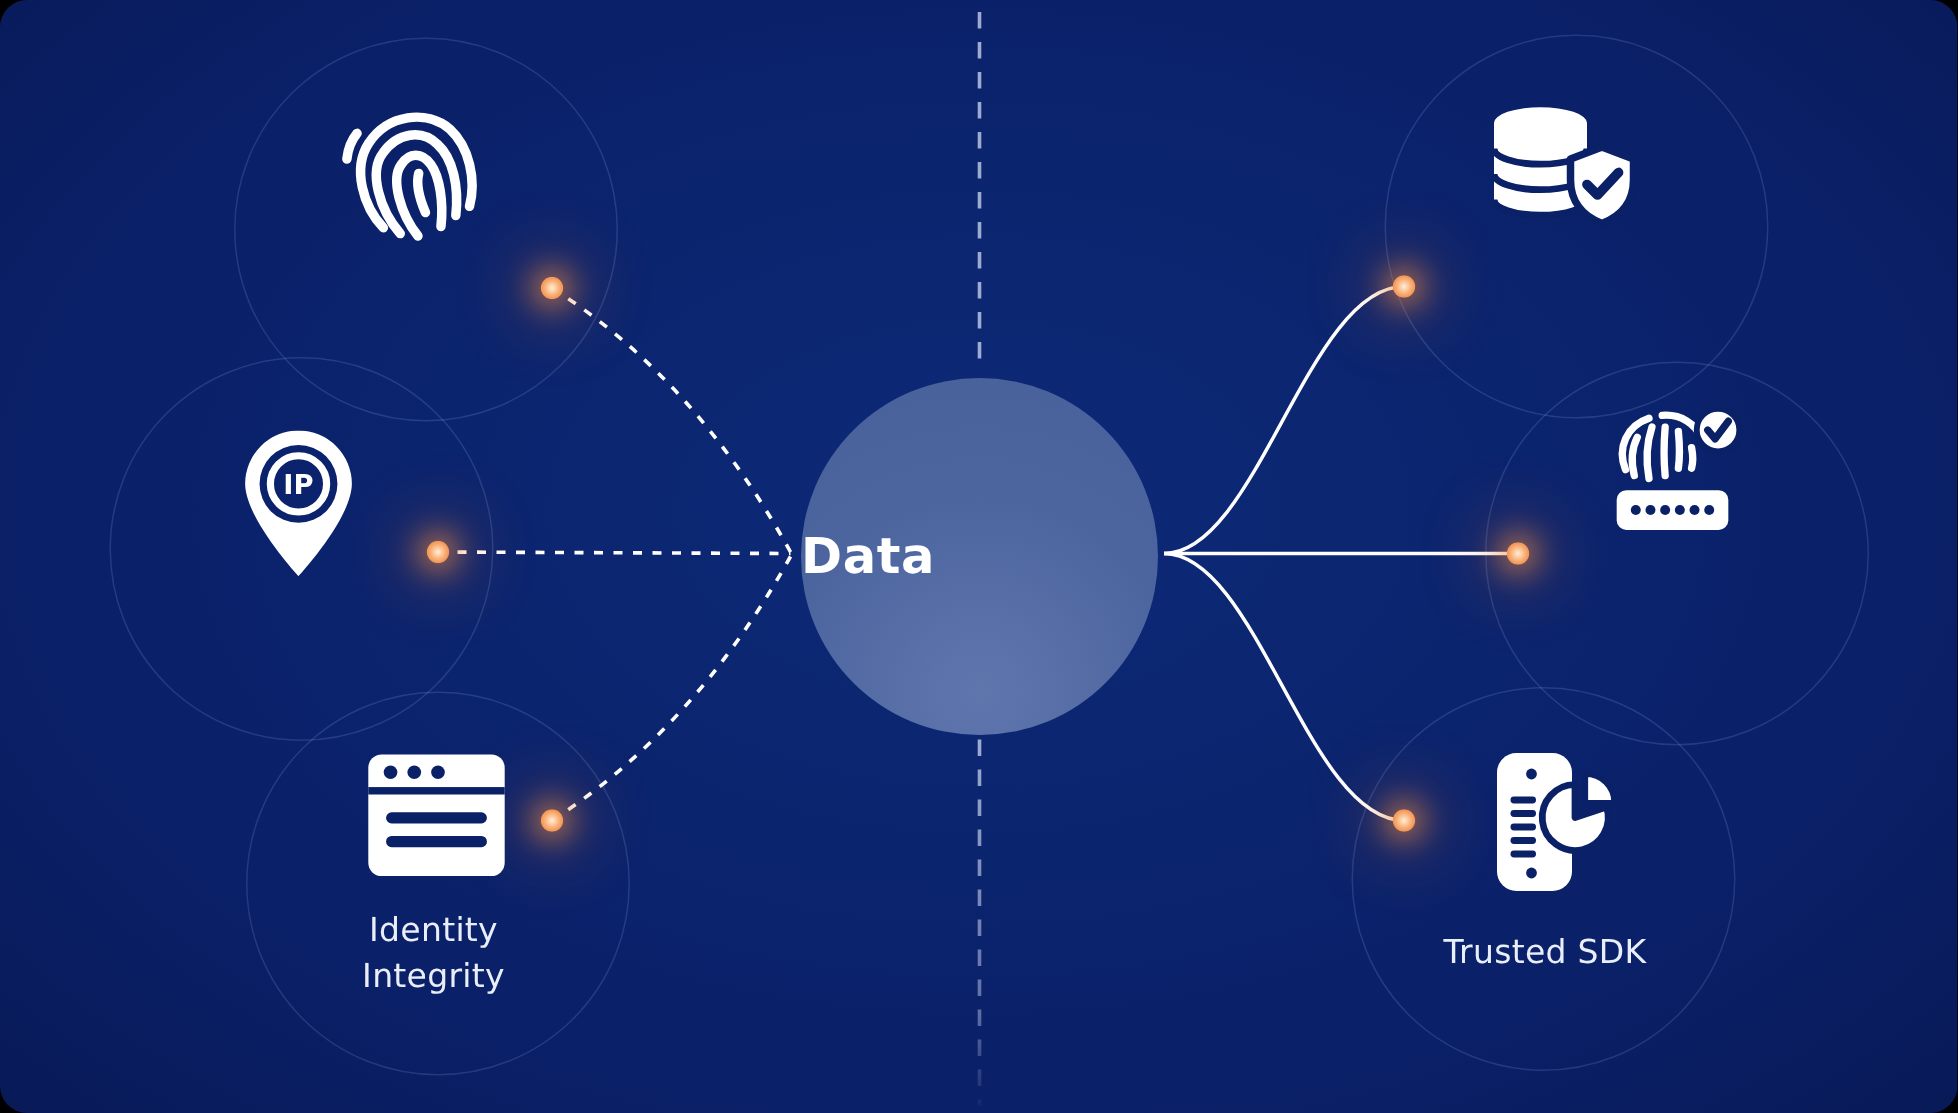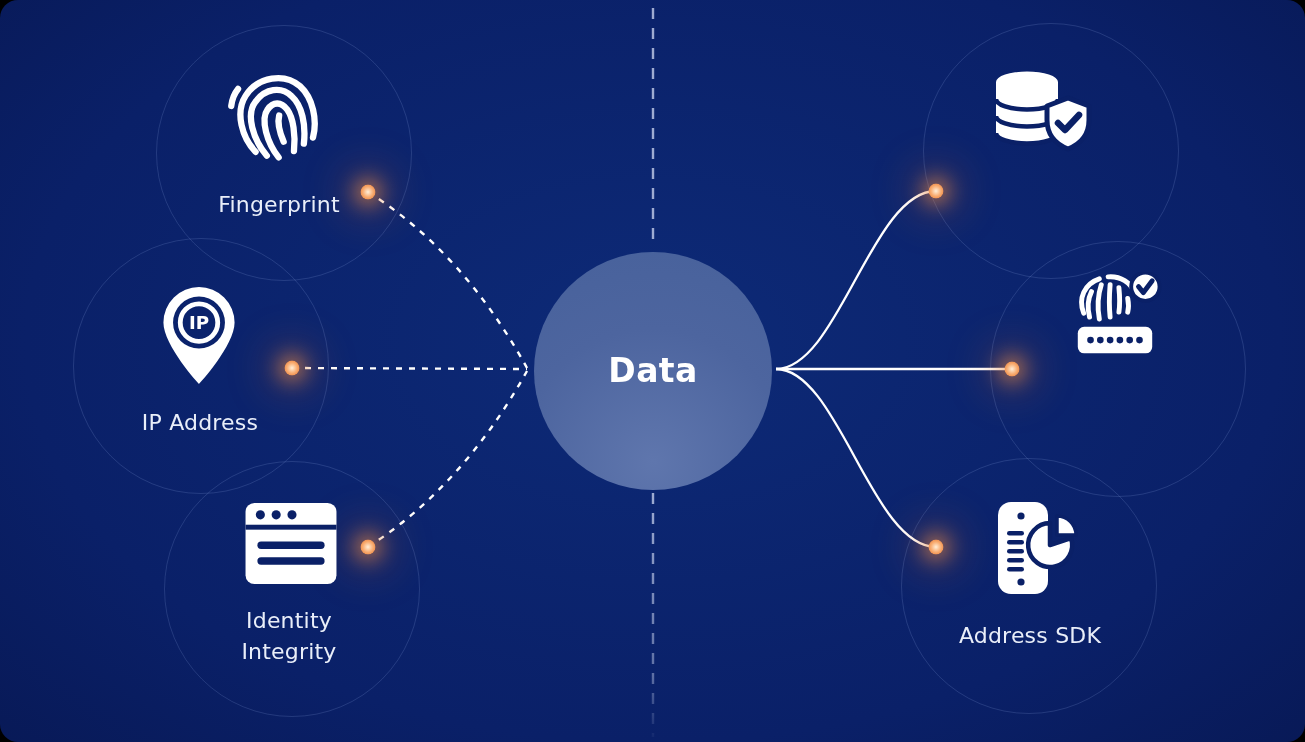--- a/index.html
+++ b/index.html
@@ -22,21 +22,21 @@
   }
   .halo{position:absolute;width:254px;height:254px;border-radius:50%;
     border:1.4px solid var(--halo_ring);}
   svg.overlay{position:absolute;left:0;top:0;}
   .dot{position:absolute;width:15px;height:15px;border-radius:50%;
     transform:translate(-50%,-50%);
     background:radial-gradient(circle,#ffeed8 0%,#f9b077 45%,#ef8a44 78%);
     box-shadow:0 0 18px 7px rgba(239,138,68,.55),0 0 44px 18px rgba(239,120,40,.22);}
   .hub{position:absolute;left:534px;top:252px;width:238px;height:238px;border-radius:50%;
     background:radial-gradient(circle at 50% 88%,#5f76ad 0%,var(--hub_fill) 55%,#47619b 100%);
-    display:flex;flex-direction:column;align-items:center;justify-content:center;}
+    display:flex;flex-direction:column;align-items:flex-start;justify-content:center;}
   .hub span{display:block;color:#fff;font-size:33px;font-weight:700;line-height:50px;
     letter-spacing:.4px;text-align:center;}
   .icon{position:absolute;}
   .label{position:absolute;width:280px;text-align:center;color:var(--label_text);
     font-size:22px;font-weight:500;line-height:31px;letter-spacing:.2px;}
   .label span{display:block;}
 </style>
 </head>
 <body>
 
@@ -82,32 +82,26 @@
 
   <svg class="icon" style="left:225px;top:65px" width="106" height="110" viewBox="0 0 104 104">
     <g transform="rotate(-12 52 52)" stroke="#fff" stroke-width="6.2" fill="none" stroke-linecap="round">
       <path d="M20 14 C15 18 12 23 10 29"></path>
       <path d="M24 78 C14 62 12 36 26 22 C42 6 68 8 80 24 C90 38 90 60 82 76"></path>
       <path d="M34 84 C24 66 22 40 34 30 C46 19 62 20 70 32 C78 43 78 62 72 80"></path>
       <path d="M45 88 C37 72 35 48 44 40 C51 33 59 35 63 44 C67 53 66 70 61 85"></path>
       <path d="M53 74 C51 64 51 54 54 48"></path>
     </g>
   </svg>
-  <div class="label" style="left:139px;top:189px">
-    <span>Fingerprint</span>
-  </div>
 
   <svg class="icon" style="left:155px;top:287px" width="88" height="100" viewBox="0 0 90 104">
     <path d="M45 101 C45 101 8 61 8 37 A37 37 0 1 1 82 37 C82 61 45 101 45 101 Z M45 10 A27 27 0 1 0 45 64 A27 27 0 1 0 45 10 Z" fill="#fff" fill-rule="evenodd"></path>
     <circle cx="45" cy="37" r="19.5" fill="none" stroke="#fff" stroke-width="5"></circle>
     <text x="45" y="44" text-anchor="middle" fill="#fff" font-size="19" font-weight="bold" font-family="DejaVu Sans, Liberation Sans, sans-serif">IP</text>
   </svg>
-  <div class="label" style="left:60px;top:407px">
-    <span>IP Address</span>
-  </div>
 
   <svg class="icon" style="left:243px;top:501px" width="96" height="85" viewBox="0 0 96 86">
     <rect x="2" y="2" width="92" height="82" rx="9" fill="#fff"></rect>
     <rect x="2" y="24" width="92" height="5" fill="var(--bg_cut)"></rect>
     <circle cx="17" cy="14" r="4.6" fill="var(--bg_cut)"></circle>
     <circle cx="33" cy="14" r="4.6" fill="var(--bg_cut)"></circle>
     <circle cx="49" cy="14" r="4.6" fill="var(--bg_cut)"></circle>
     <rect x="14" y="41" width="68" height="7.5" rx="3.7" fill="var(--bg_cut)"></rect>
     <rect x="14" y="57" width="68" height="7.5" rx="3.7" fill="var(--bg_cut)"></rect>
   </svg>
@@ -154,16 +148,16 @@
     <circle cx="41" cy="86" r="3.6" fill="var(--bg_cut)"></circle>
     <rect x="27" y="35" width="17" height="4.6" rx="2.3" fill="var(--bg_cut)"></rect>
     <rect x="27" y="44" width="17" height="4.6" rx="2.3" fill="var(--bg_cut)"></rect>
     <rect x="27" y="53" width="17" height="4.6" rx="2.3" fill="var(--bg_cut)"></rect>
     <rect x="27" y="62" width="17" height="4.6" rx="2.3" fill="var(--bg_cut)"></rect>
     <rect x="27" y="71" width="17" height="4.6" rx="2.3" fill="var(--bg_cut)"></rect>
     <path d="M70 49 L70 27 A22 22 0 1 0 91 42 Z" fill="#fff" stroke="var(--bg_cut)" stroke-width="4.5" stroke-linejoin="round"></path>
     <path d="M77 39 L77 20 A19 19 0 0 1 96 39 Z" fill="#fff" stroke="var(--bg_cut)" stroke-width="3.5" stroke-linejoin="round"></path>
   </svg>
   <div class="label" style="left:890px;top:620px">
-    <span>Address SDK</span>
+    <span>Trusted SDK</span>
   </div>
 
 </div>
 
 </body></html>

